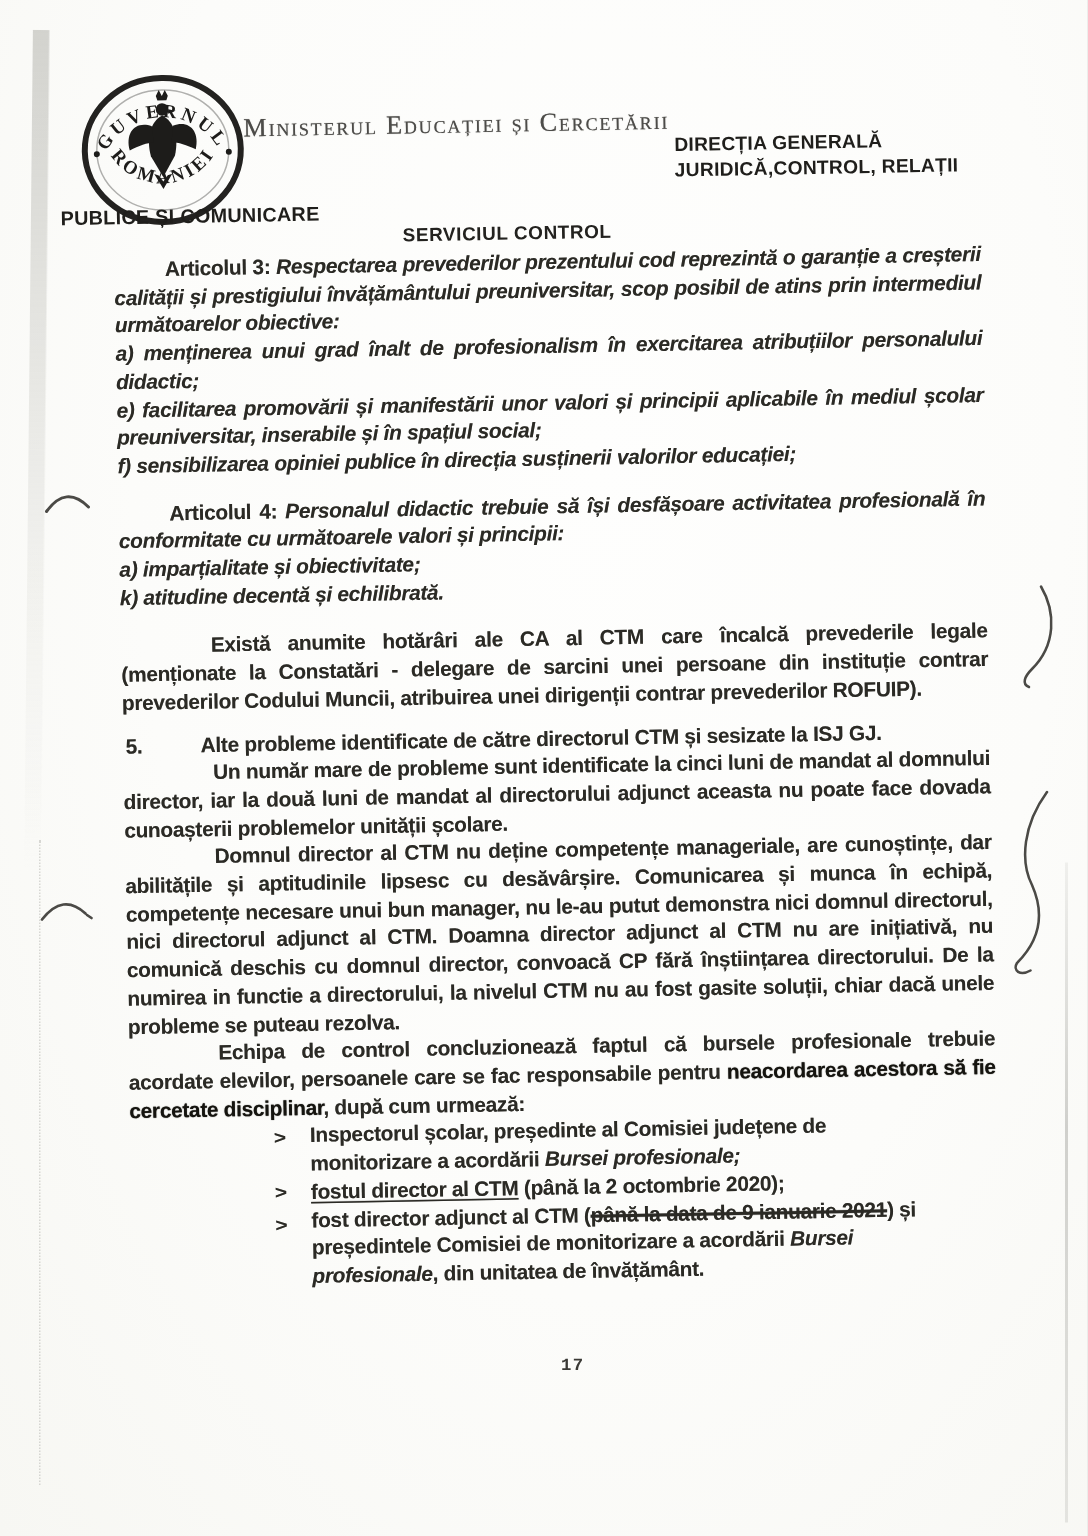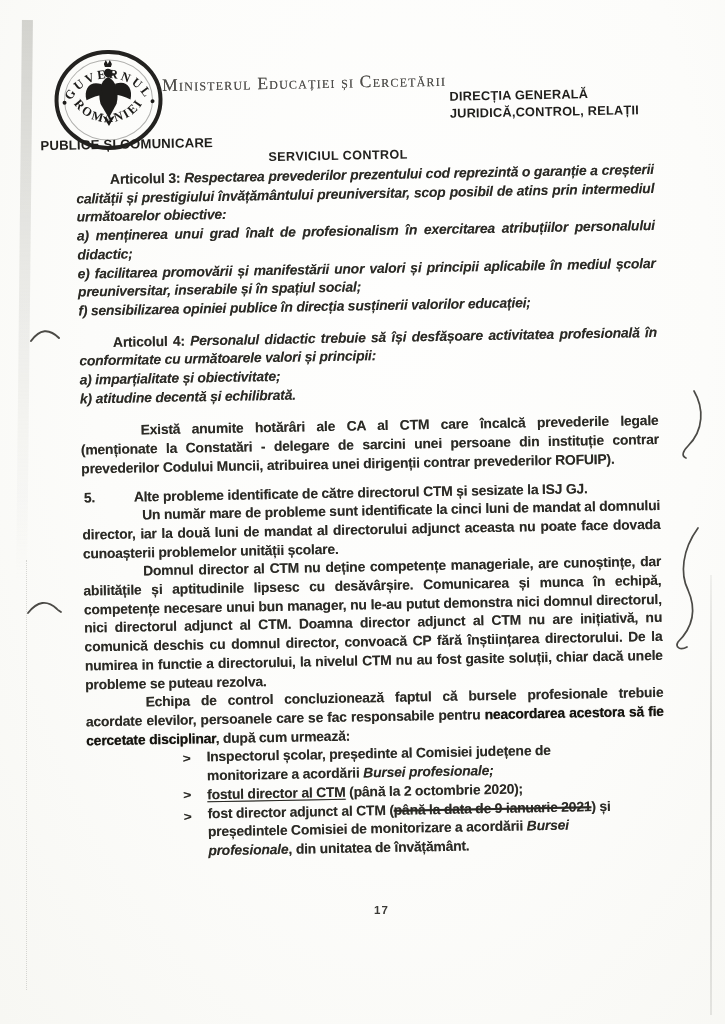--- a/index.html
+++ b/index.html
@@ -61,21 +61,21 @@
   .sec-num{width:50px;flex:none;padding-left:2px;}
   .seg-italic{font-style:italic;}
   .seg-bold{color:#15140f;text-shadow:0 0 .7px rgba(21,20,15,.8);}
   .seg-underline{text-decoration:underline;text-decoration-thickness:1.4px;text-underline-offset:2px;}
   .seg-strike{text-decoration:line-through;text-decoration-thickness:1.6px;}
   .bullets{margin-left:96px;width:452px;text-align:left;}
   .bullet-row{display:flex;}
   .bullet-marker{flex:none;width:24px;font-weight:800;transform:scaleY(.85);}
   .bullet-text{flex:1;}
   
-  .page-num{position:absolute;left:374px;top:904px;font-size:11.5px;font-weight:bold;color:#3a3935;letter-spacing:1px;}
+  .page-num{position:absolute;left:374px;top:904px;font-size:11.5px;font-weight:bold;color:#3a3935;letter-spacing:1px;font-family:Liberation Mono, monospace;}
   
   .pen{position:absolute;pointer-events:none;}
 </style>
 </head>
 <body>
 
 <div class="sheet">
 
   <div class="fold-line"></div>
   <div class="fold-dots"></div>

